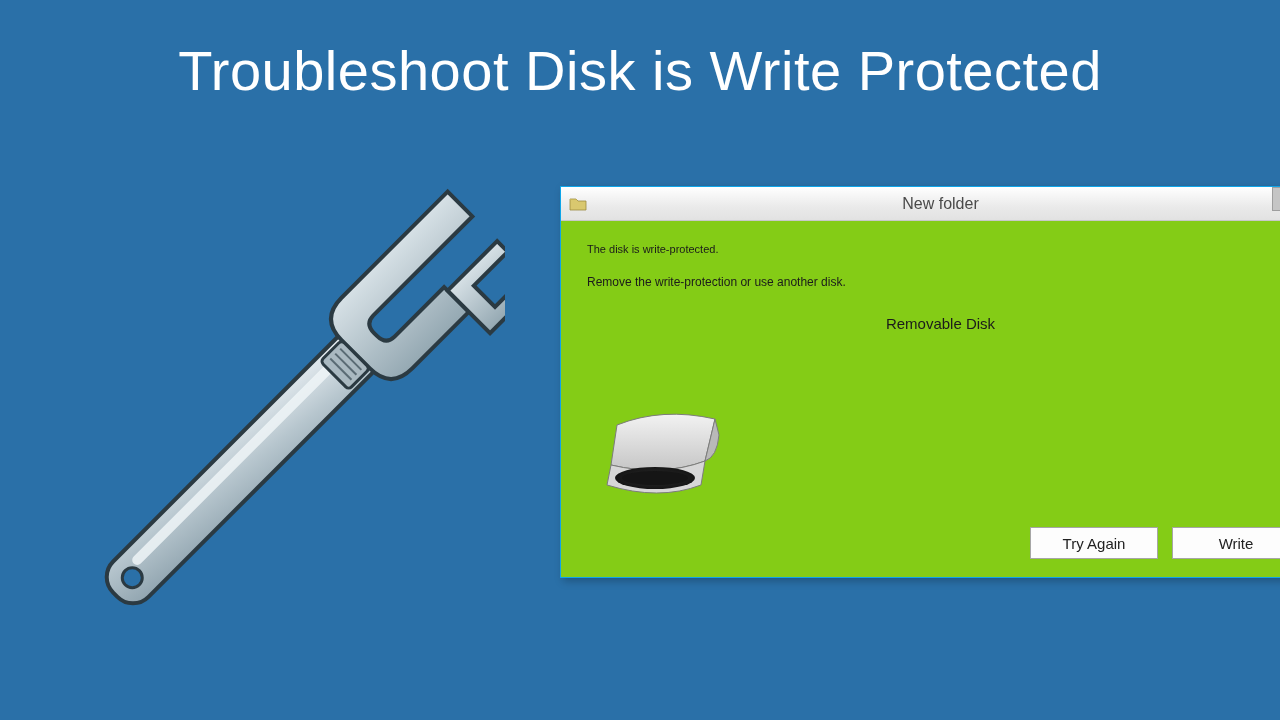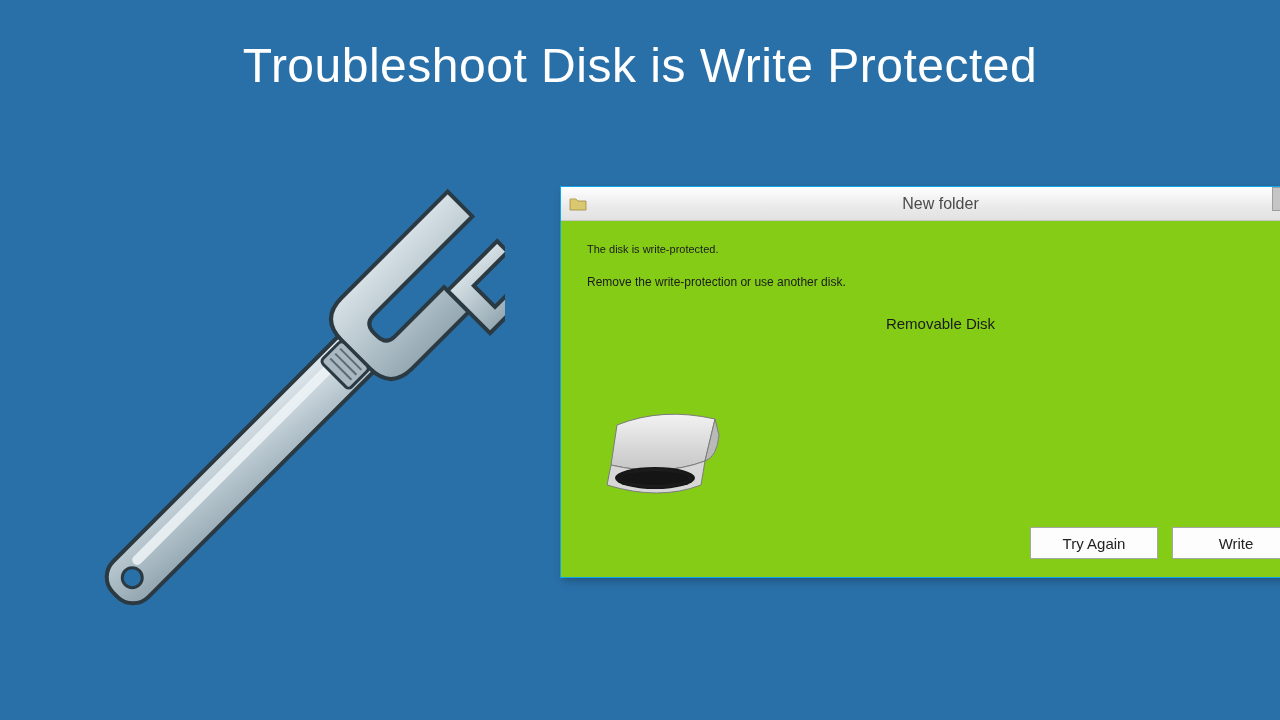--- a/index.html
+++ b/index.html
@@ -4,21 +4,21 @@
 <style>
   * { box-sizing: border-box; margin: 0; padding: 0; }
   html, body { width: 1280px; height: 720px; overflow: hidden; }
   body {
     background: #2a70a8;
     font-family: "Segoe UI", Arial, sans-serif;
     position: relative;
   }
   .banner {
     color: #ffffff;
-    font-size: 48px;
+    font-size: 56px;
     font-weight: 400;
     text-align: center;
     padding-top: 38px;
     letter-spacing: 0.5px;
   }
   .wrench-wrap {
     position: absolute;
     left: 65px;
     top: 175px;
     width: 440px;

